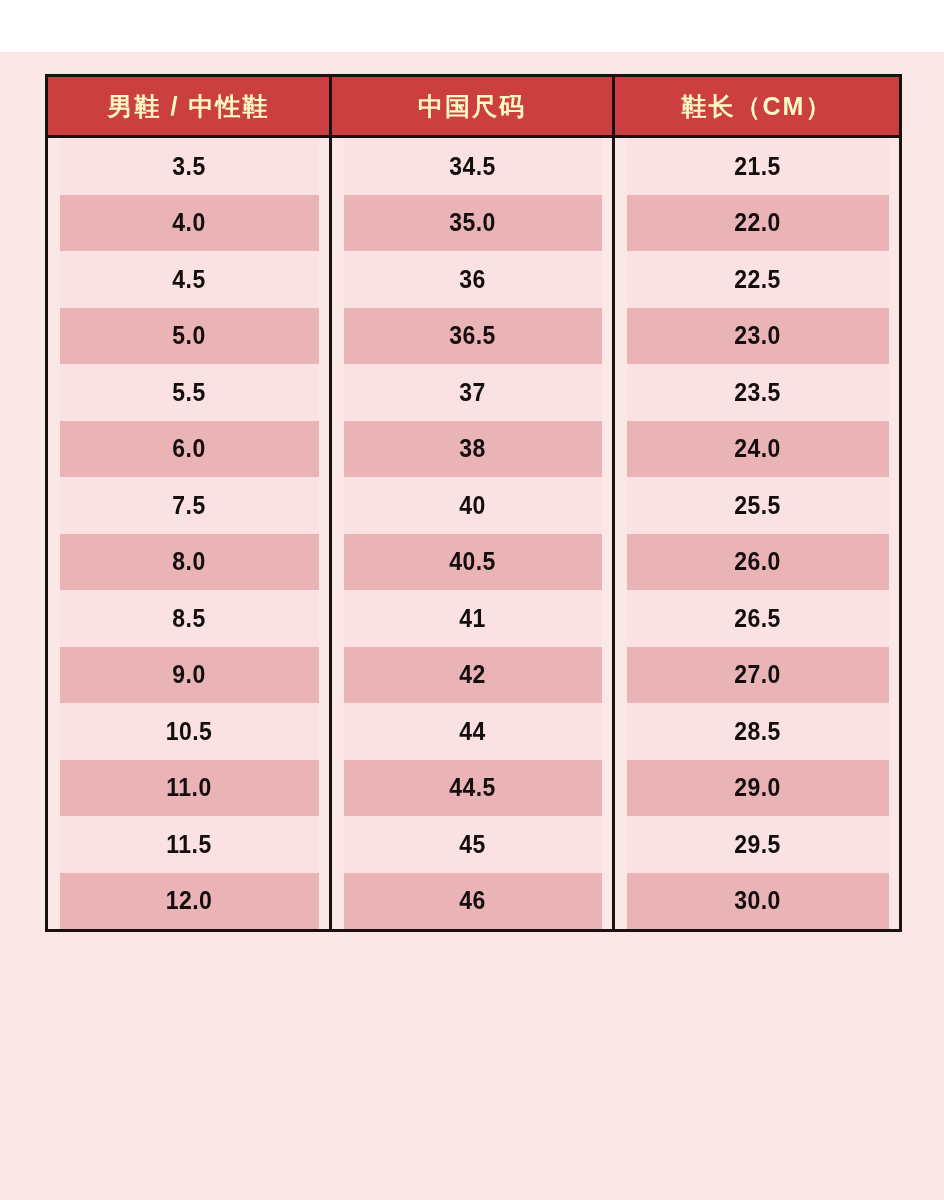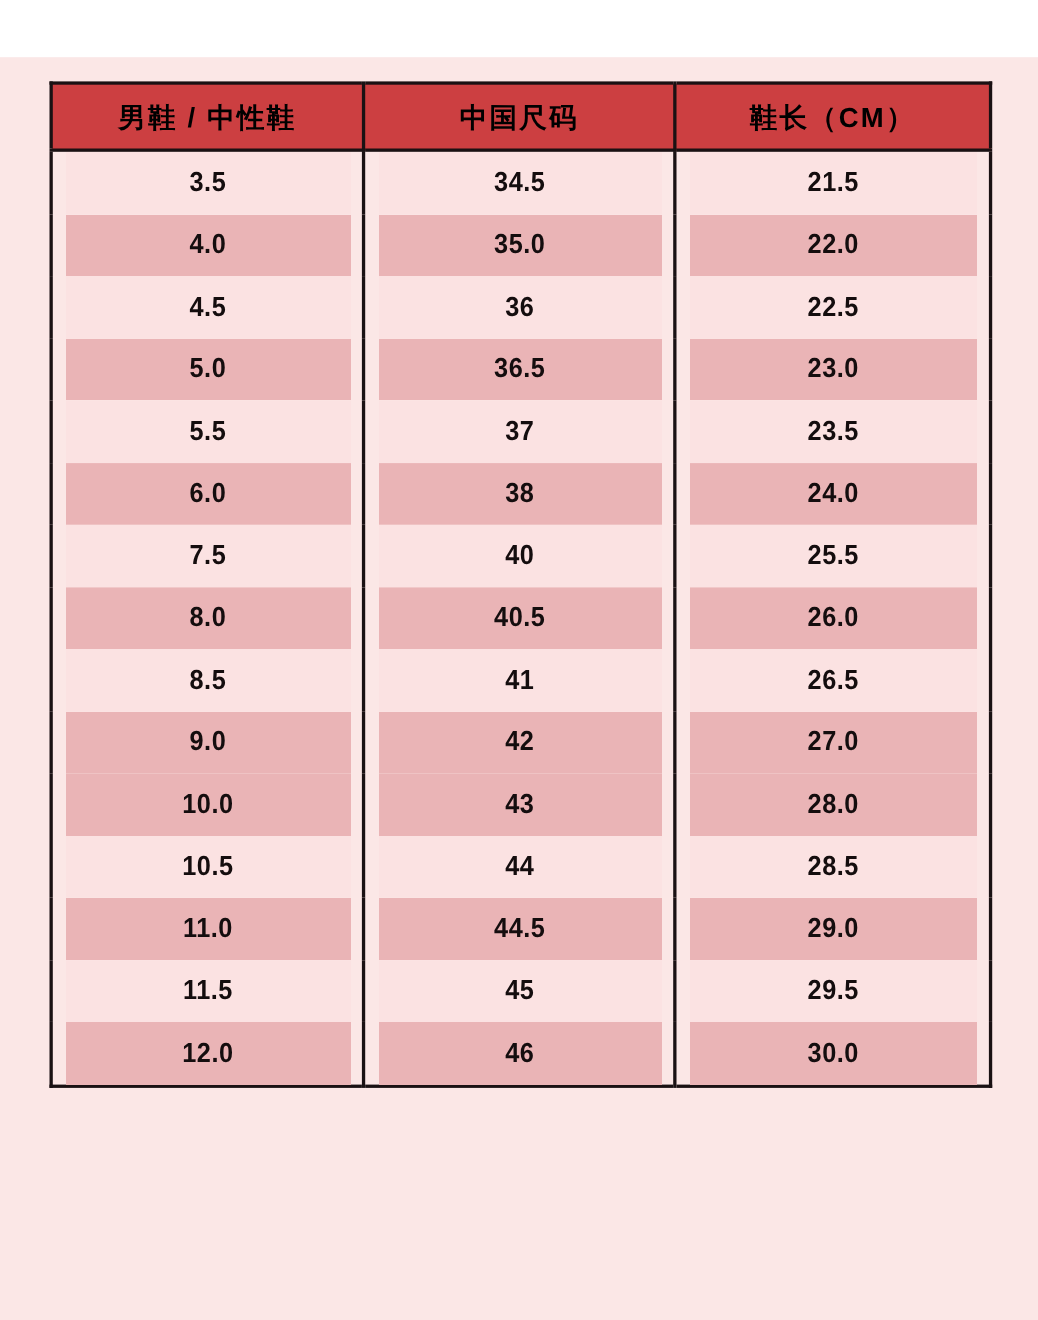--- a/index.html
+++ b/index.html
@@ -44,21 +44,21 @@
     border: 3px solid #1a1113;
   }
   #size-table col.c1 { width: 284px; }
   #size-table col.c2 { width: 283px; }
   #size-table col.c3 { width: 287px; }
 
   
   #size-table thead th {
     height: 58px;
     background: #cc3f41;
-    color: #000000;
+    color: #fef9c3;
     font-size: 25px;
     font-weight: 700;
     letter-spacing: 2px;
     text-align: center;
     vertical-align: middle;
     padding: 0;
     border: 0;
     border-bottom: 3px solid #1a1113;
     white-space: nowrap;
   }
@@ -150,25 +150,20 @@
         <tr class="row-light">
           <td class="col-sep">8.5</td>
           <td class="col-sep">41</td>
           <td>26.5</td>
         </tr>
         <tr class="row-dark">
           <td class="col-sep">9.0</td>
           <td class="col-sep">42</td>
           <td>27.0</td>
         </tr>
-        <tr class="row-dark">
-          <td class="col-sep">10.0</td>
-          <td class="col-sep">43</td>
-          <td>28.0</td>
-        </tr>
         <tr class="row-light">
           <td class="col-sep">10.5</td>
           <td class="col-sep">44</td>
           <td>28.5</td>
         </tr>
         <tr class="row-dark">
           <td class="col-sep">11.0</td>
           <td class="col-sep">44.5</td>
           <td>29.0</td>
         </tr>

